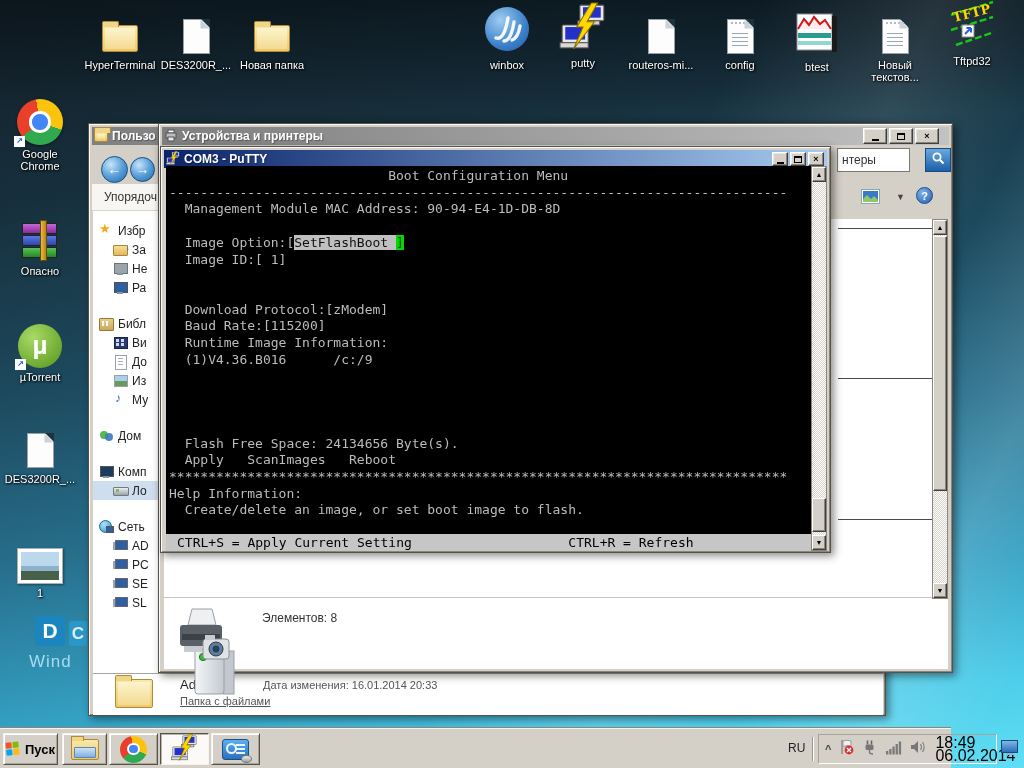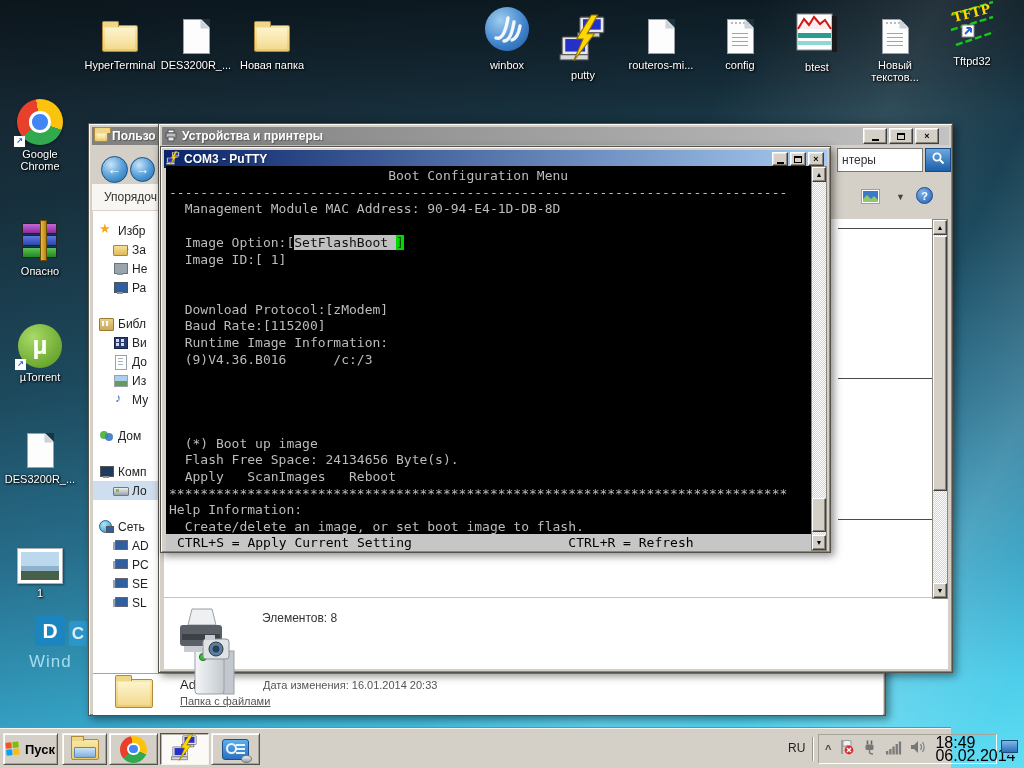--- a/index.html
+++ b/index.html
@@ -274,21 +274,21 @@
         <g stroke="#fff" stroke-width="3.4" fill="none" opacity=".92" stroke-linecap="round">
           <path d="M12 32 Q20 35 24 12"></path>
               <path d="M20 35 Q27 35 30 16"></path>
               <path d="M28 34 Q34 32 36 20"></path>
         </g>
       </svg></span>
       </div>
     <span class="dlabel">winbox</span>
   </div>
 
-  <div class="dicon" style="left:545px;top:16px;">
+  <div class="dicon" style="left:545px;top:4px;">
     <div class="icwrap">
         <span class="svgic">
       <svg width="48" height="48" viewBox="0 0 46 46">
             <use href="#sym-putty"></use>
           </svg></span>
       </div>
     <span class="dlabel">putty</span>
   </div>
 
   <div class="dicon" style="left:623px;top:6px;">
@@ -497,21 +497,21 @@
     </div>
     <div class="cbtns" style="right:13px;">
       <span class="cbtn wide">
           <span class="min-glyph"></span>
         </span>
       <span class="cbtn wide">
           <span class="max-glyph"></span>
         </span>
       <span class="cbtn wide">×</span>
     </div>
-    <div class="searchbox" style="left:678px;top:24px;width:86px;height:24px;">нтеры</div>
+    <div class="searchbox" style="left:678px;top:24px;width:73px;height:24px;">нтеры</div>
     <div class="searchbtn" style="left:766px;top:24px;width:26px;height:24px;">
       <span class="svgic">
         <svg width="14" height="14" viewBox="0 0 14 14">
           <circle cx="6" cy="6" r="3.6" fill="none" stroke="#fff" stroke-width="1.8"></circle>
           <path d="M9 9 L12.5 12.5" stroke="#fff" stroke-width="2"></path>
         </svg></span>
     </div>
     <span class="svgic" style="position:absolute;left:702px;top:65px;">
       <svg width="19" height="15" viewBox="0 0 19 15">
         <rect x="0.5" y="0.5" width="18" height="14" fill="#fff" stroke="#8aa"></rect>
@@ -575,26 +575,25 @@
       <div class="tline">-------------------------------------------------------------------------------</div>
       <div class="tline">  Management Module MAC Address: 90-94-E4-1D-DB-8D</div>
       <div class="tline"></div>
       <div class="tline"><span>  Image Option:[</span><span class="hl">SetFlashBoot </span><span class="cur">]</span></div>
       <div class="tline">  Image ID:[ 1]</div>
       <div class="tline"></div>
       <div class="tline"></div>
       <div class="tline">  Download Protocol:[zModem]</div>
       <div class="tline">  Baud Rate:[115200]</div>
       <div class="tline">  Runtime Image Information:</div>
-      <div class="tline">  (9)V4.36.B016      /c:/3</div>
+      <div class="tline">  (1)V4.36.B016      /c:/9</div>
       <div class="tline"></div>
       <div class="tline"></div>
       <div class="tline"></div>
       <div class="tline"></div>
-      <div class="tline">  (*) Boot up image</div>
       <div class="tline">  Flash Free Space: 24134656 Byte(s).</div>
       <div class="tline">  Apply   ScanImages   Reboot</div>
       <div class="tline">*******************************************************************************</div>
       <div class="tline">Help Information:</div>
       <div class="tline">  Create/delete an image, or set boot image to flash.</div>
     </div>
   <div class="term-status" style="z-index:31;">CTRL+S = Apply Current Setting                    CTRL+R = Refresh</div>
   <div class="sb" style="left:811px;top:166px;height:385px;z-index:31;">
     <span class="sbtn" style="top:0;">▲</span>
     <span class="sthumb" style="top:331px;height:34px;"></span>

